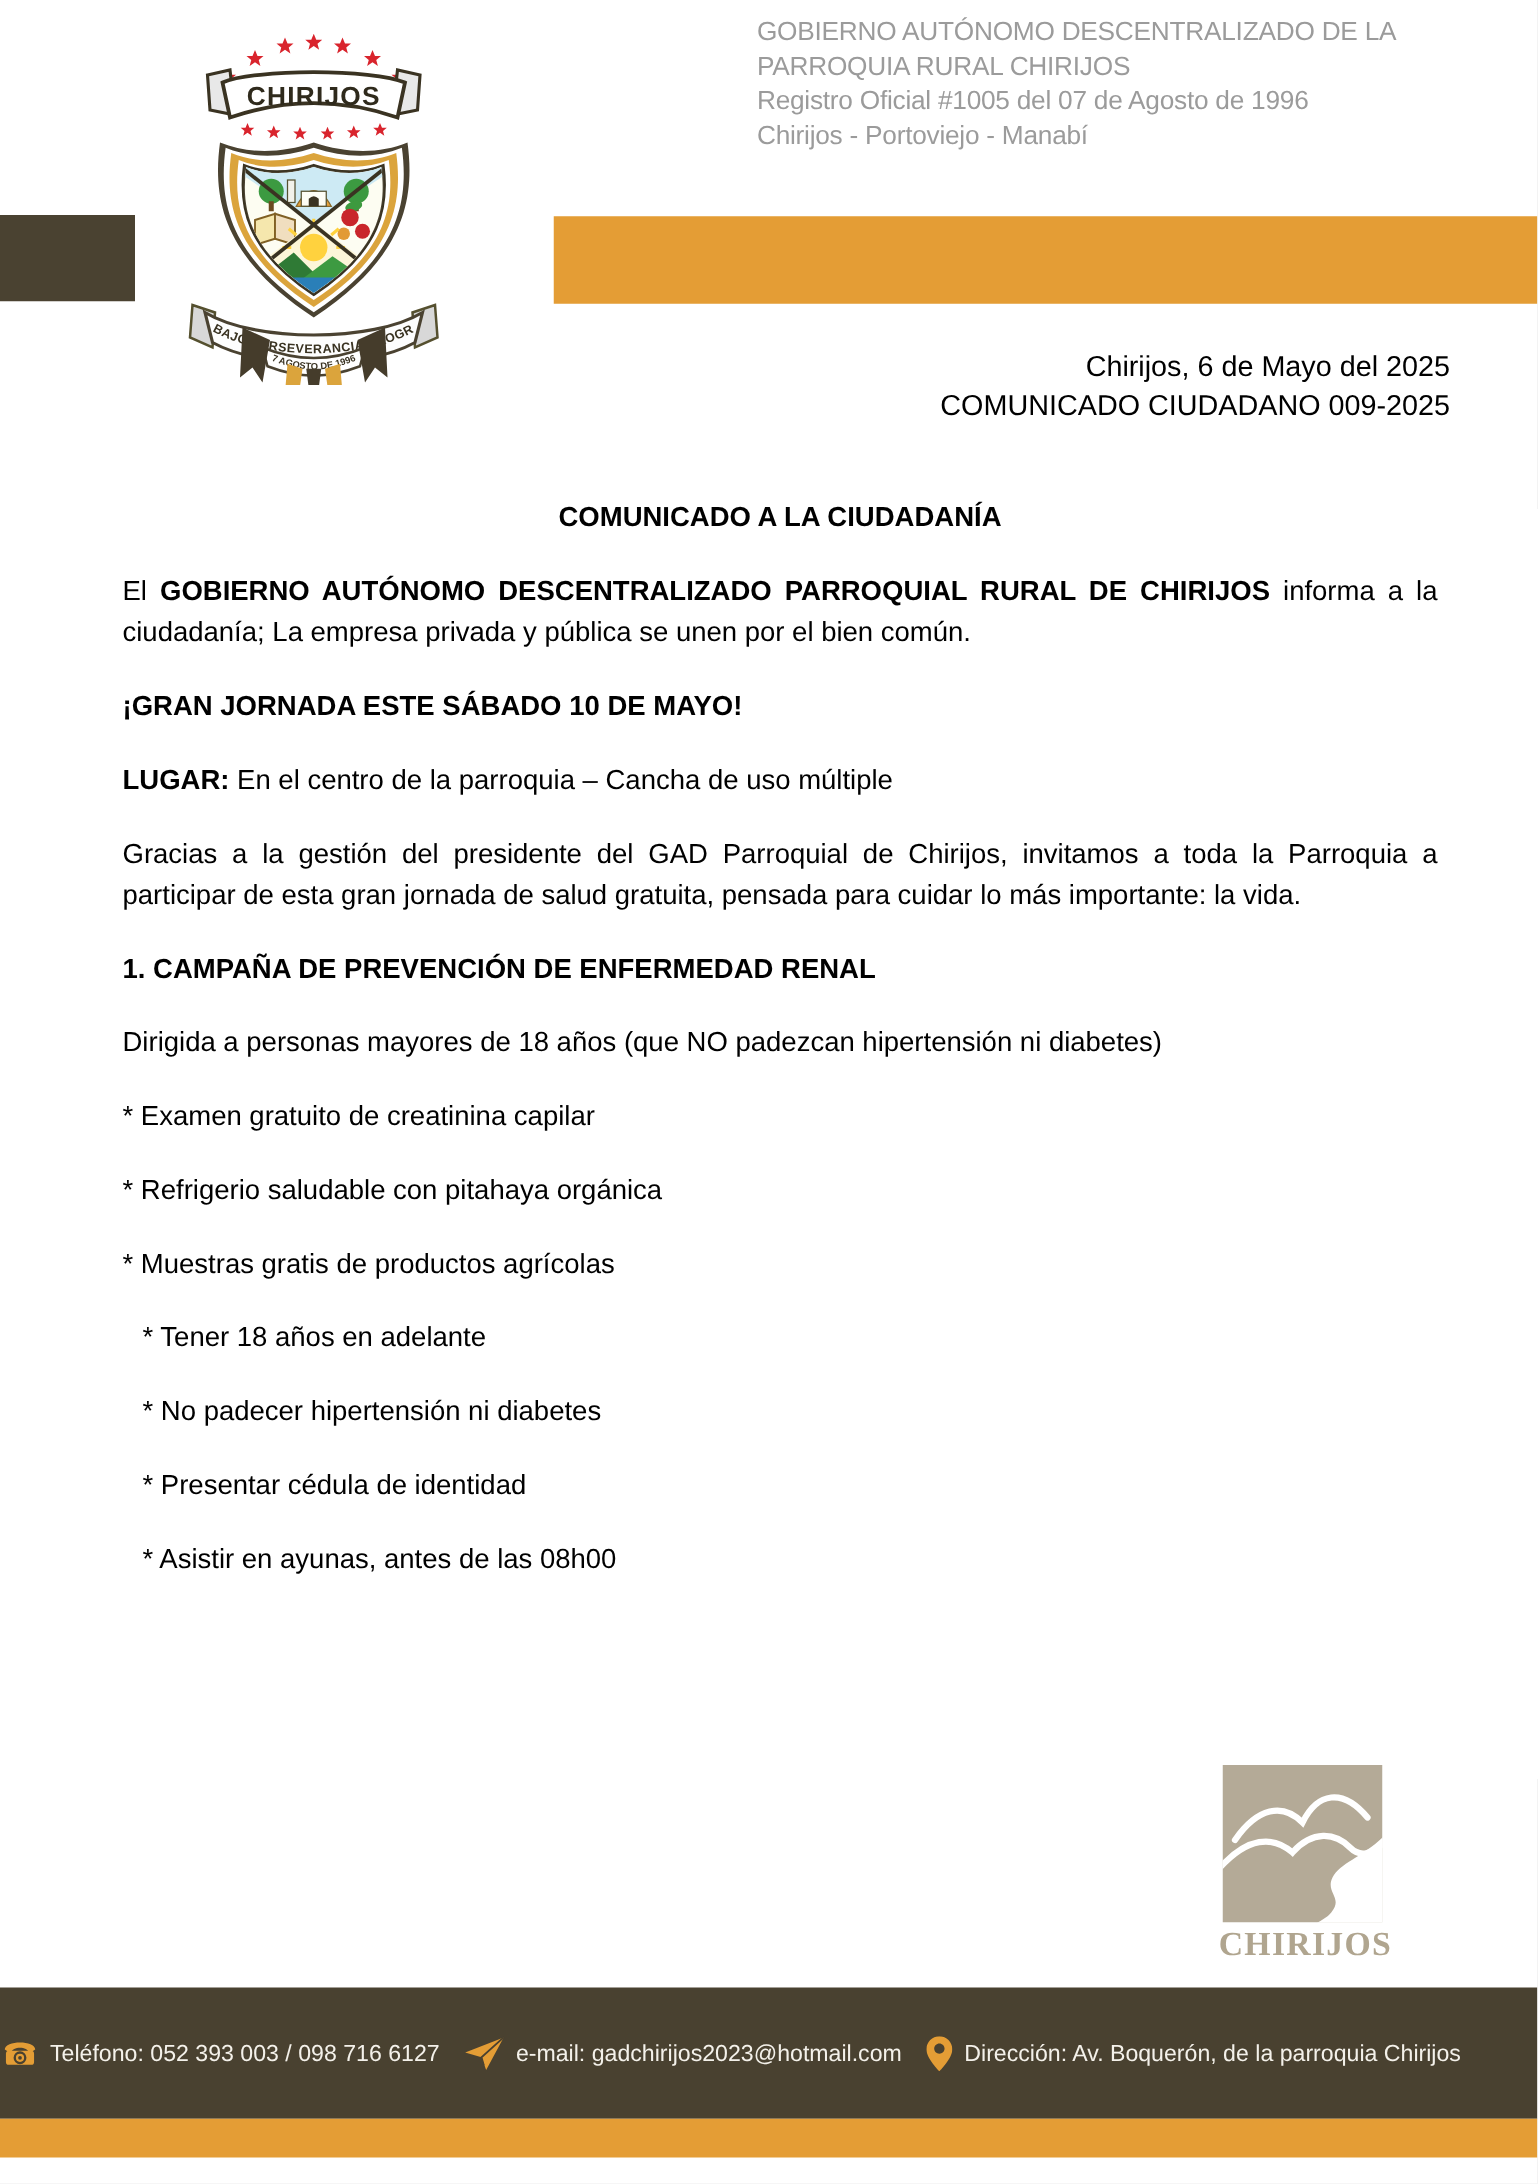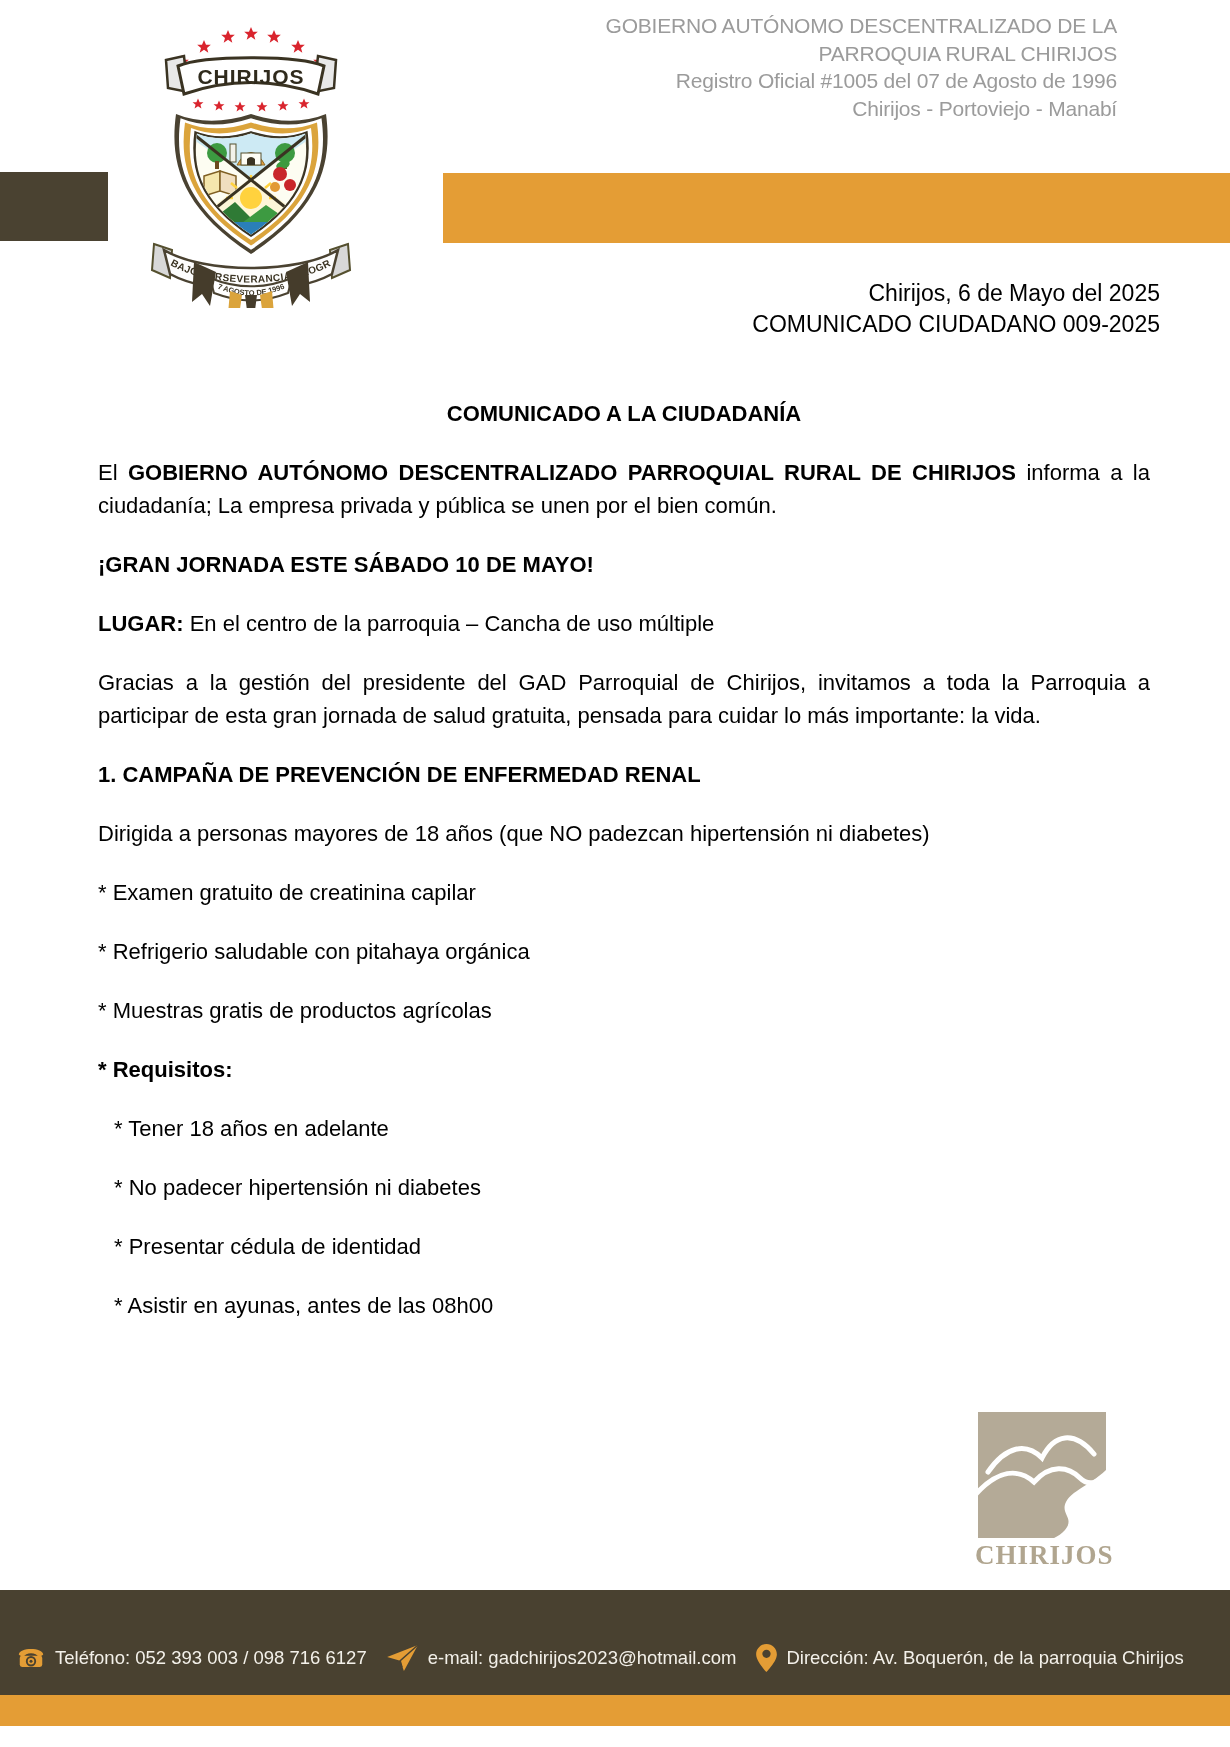--- a/index.html
+++ b/index.html
@@ -1,20 +1,20 @@
 <!DOCTYPE html>
 <html><head>
 <meta charset="utf-8">
 <style>
   html,body{margin:0;padding:0;background:#e9e9e9;}
   .page{position:relative;width:1230px;height:1747px;margin:0 auto;background:#ffffff;
         font-family:"Liberation Sans",sans-serif;color:#000;overflow:hidden;}
 
   
-  .org-header{position:absolute;top:12px;right:113px;text-align:right;
+  .org-header{position:absolute;top:12px;right:113px;
               color:#9b9b9b;font-size:21px;line-height:27.5px;letter-spacing:-0.2px;}
   .crest{position:absolute;left:142px;top:26px;width:218px;height:282px;}
 
   .bar-left{position:absolute;left:0;top:172px;width:108px;height:69px;background:#4a4231;}
   .bar-orange{position:absolute;left:443px;right:0;top:173px;height:70px;background:#e49d35;}
 
   .dateline{position:absolute;top:278px;right:70px;text-align:right;font-size:23px;line-height:31px;}
   .dateline .ref{font-weight:normal;}
 
   
@@ -28,22 +28,22 @@
   
   .brand-logo{position:absolute;left:978px;top:1412px;width:128px;height:126px;}
   .brand-word{position:absolute;left:975px;top:1540px;width:132px;text-align:center;
               font-family:"Liberation Serif",serif;font-weight:bold;font-size:27px;
               letter-spacing:1px;color:#b0a58f;}
   .brand-tag{position:absolute;left:975px;top:1654px;width:130px;text-align:right;
              font-family:"Liberation Serif",serif;font-weight:bold;font-size:10px;
              letter-spacing:2px;color:#b0a58f;}
 
   
-  .footer{position:absolute;left:0;right:0;top:1590px;height:135px;background:#494130;
-          display:flex;align-items:center;padding-left:16px;box-sizing:border-box;
+  .footer{position:absolute;left:0;right:0;top:1590px;height:105px;background:#494130;
+          display:flex;align-items:center;padding-left:1px;box-sizing:border-box;
           color:#f4f1ea;font-size:18.5px;white-space:nowrap;}
   .f-item{display:flex;align-items:center;gap:9px;margin-right:20px;}
   .f-icon{flex:0 0 auto;display:block;}
   .footer-orange{position:absolute;left:0;right:0;top:1695px;height:31px;background:#e49d35;}
 </style>
 </head>
 <body>
 
 <div class="page">
 
@@ -171,21 +171,20 @@
     <p class="title">COMUNICADO A LA CIUDADANÍA</p>
     <p class="justify"><span>El </span><b>GOBIERNO AUTÓNOMO DESCENTRALIZADO PARROQUIAL RURAL DE CHIRIJOS</b><span> informa a la ciudadanía;  La empresa privada y pública se unen por el bien común.</span></p>
     <p class="bold">¡GRAN JORNADA ESTE SÁBADO 10 DE MAYO!</p>
     <p><b>LUGAR:</b><span> En el centro de la parroquia – Cancha de uso múltiple</span></p>
     <p class="justify">Gracias a la gestión del presidente del GAD Parroquial de Chirijos, invitamos a toda la Parroquia a participar de esta gran jornada de salud gratuita, pensada para cuidar lo más importante: la vida.</p>
     <p class="bold">1. CAMPAÑA DE PREVENCIÓN DE ENFERMEDAD RENAL</p>
     <p>Dirigida a personas mayores de 18 años (que NO padezcan hipertensión ni diabetes)</p>
     <p>* Examen gratuito de creatinina capilar</p>
     <p>* Refrigerio saludable con pitahaya orgánica</p>
     <p>* Muestras gratis de productos agrícolas</p>
-    <p class="bold">* Requisitos:</p>
     <p class="indent">* Tener 18 años en adelante</p>
     <p class="indent">* No padecer hipertensión ni diabetes</p>
     <p class="indent">* Presentar cédula de identidad</p>
     <p class="indent">* Asistir en ayunas, antes de las 08h00</p>
   </div>
 
   <svg class="brand-logo" viewBox="0 0 128 126">
     <rect x="0" y="0" width="128" height="126" fill="#b4aa97"></rect>
     <path d="M10,60 C28,34 48,30 64,46 C76,22 96,18 116,42" fill="none" stroke="#ffffff" stroke-width="5" stroke-linecap="round"></path>
     <path d="M-2,82 C20,58 40,56 56,70 C72,52 90,54 102,66 C110,74 119,72 130,61" fill="none" stroke="#ffffff" stroke-width="5" stroke-linecap="round"></path>

